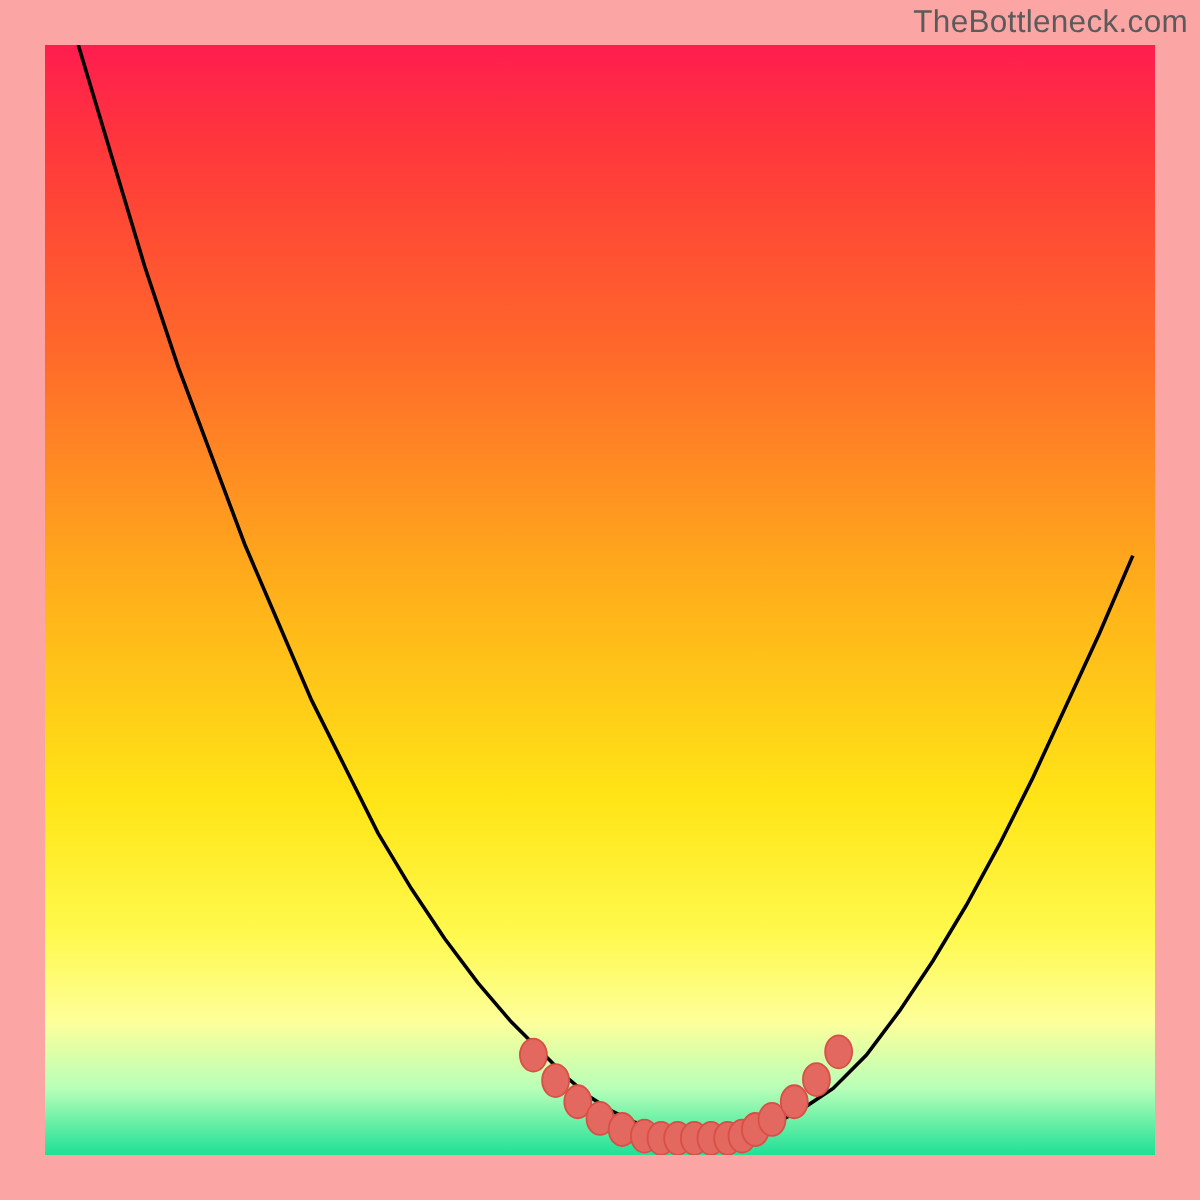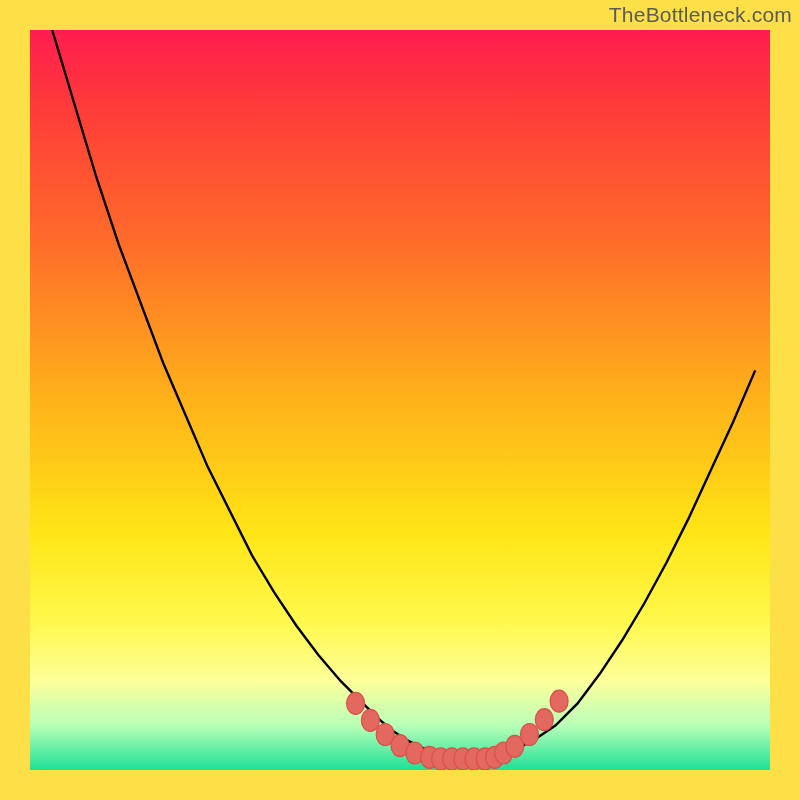--- a/index.html
+++ b/index.html
@@ -7,21 +7,21 @@
     padding: 0;
     width: 800px;
     height: 800px;
     overflow: hidden;
     font-family: Arial, Helvetica, sans-serif;
   }
   .frame {
     position: relative;
     width: 800px;
     height: 800px;
-    background: #fde047;
+    background: #fca5a5;
   }
   .plot {
     position: absolute;
     left: 30px;
     top: 30px;
     width: 740px;
     height: 740px;
     background: linear-gradient(to bottom,
       #ff1d4f 0%,
       #ff3a3a 10%,

